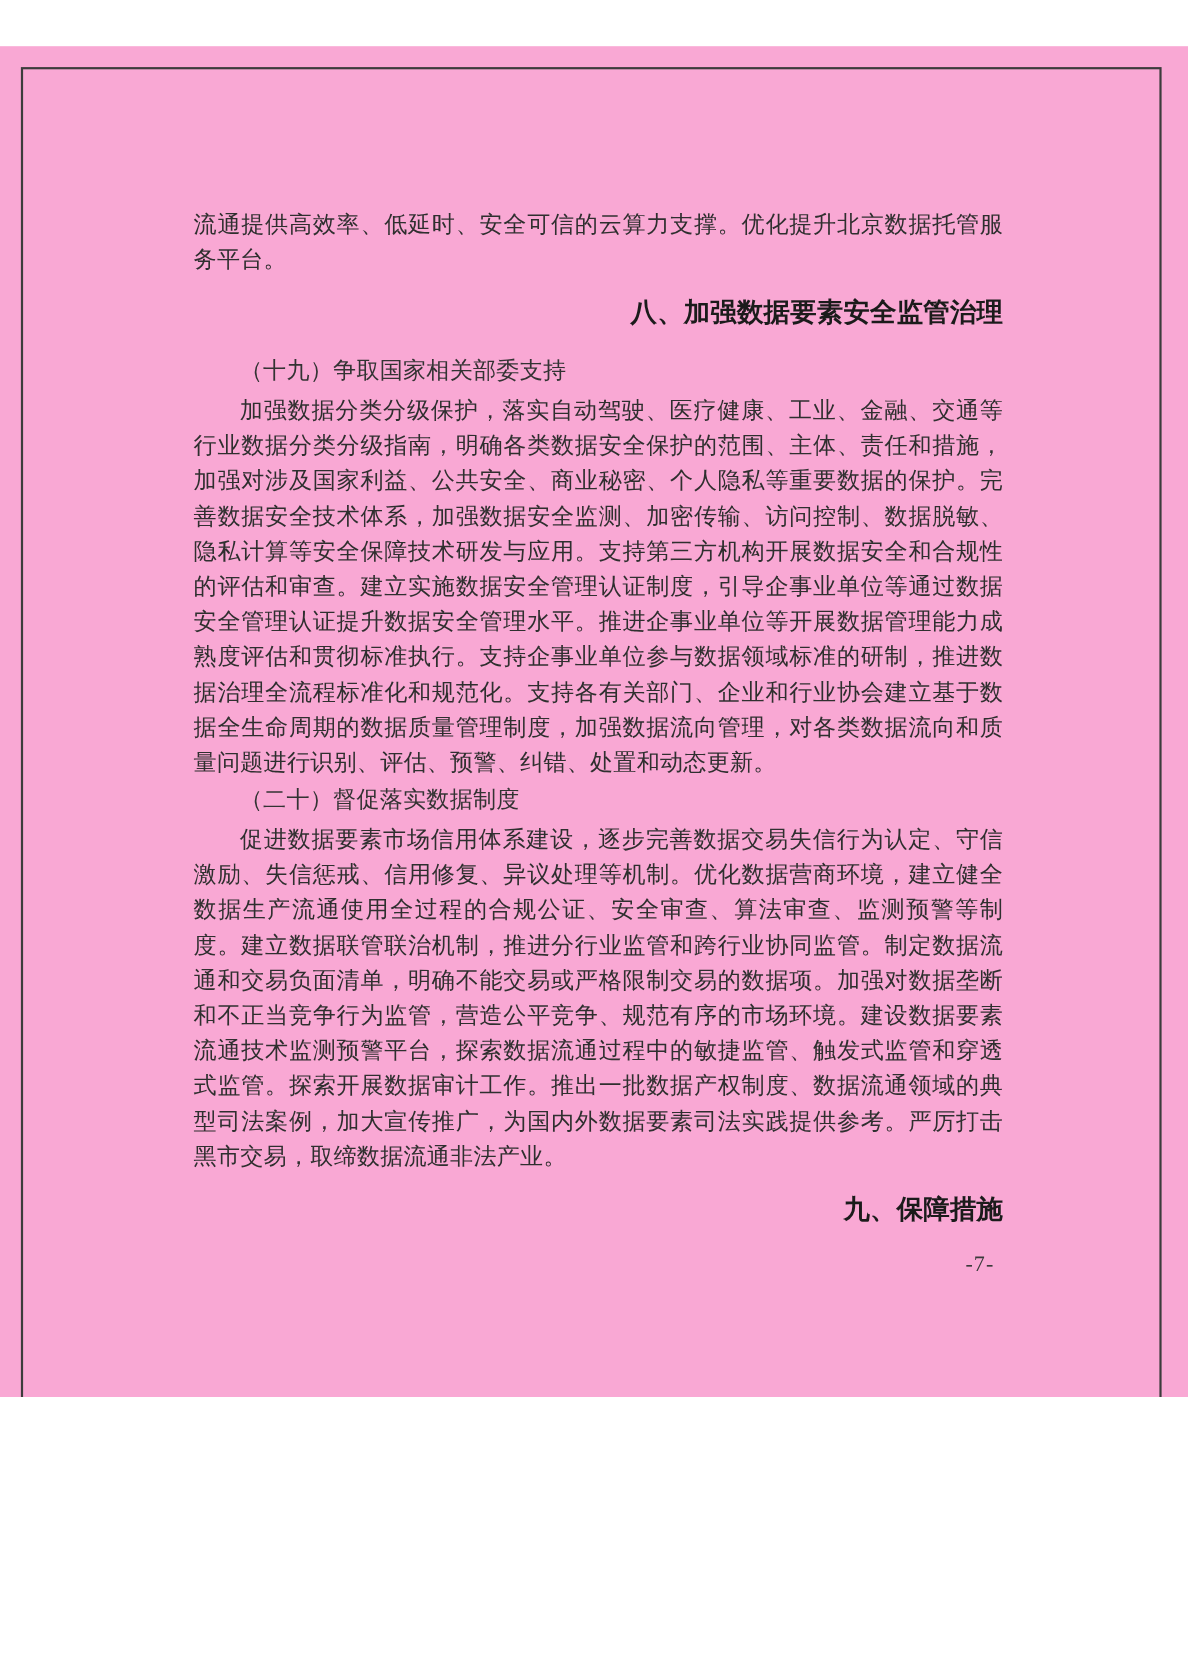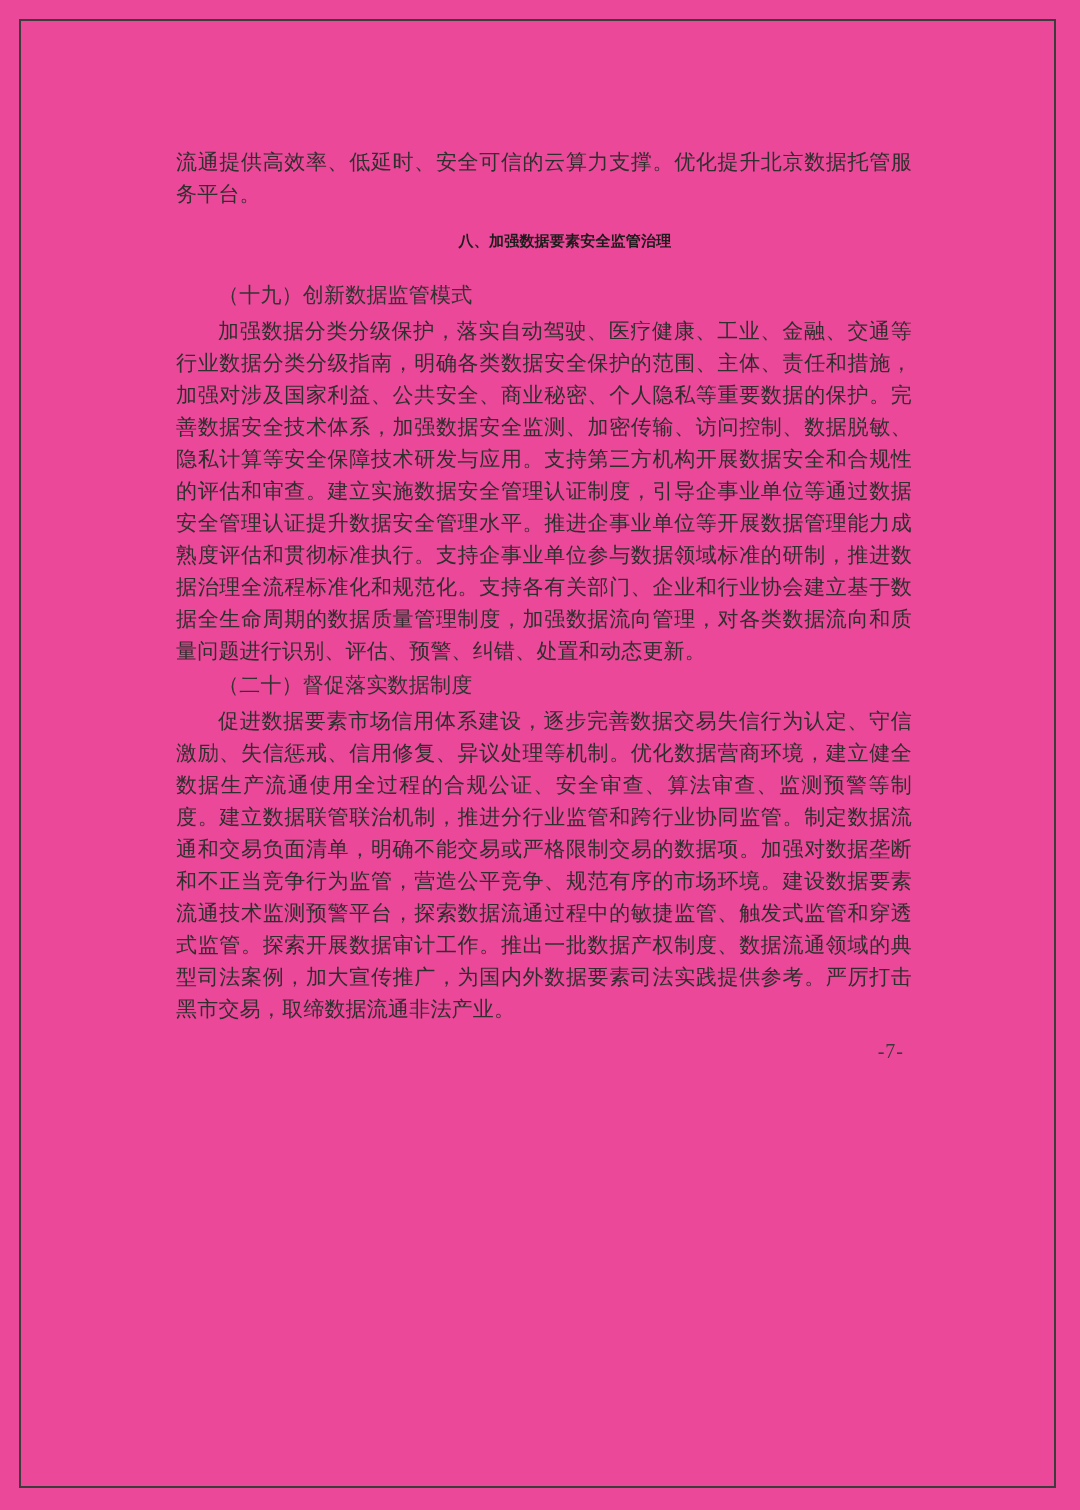--- a/index.html
+++ b/index.html
@@ -1,25 +1,26 @@
 <!DOCTYPE html>
 <html><head>
 <meta charset="utf-8">
 <title>Document</title>
 <style>
   html, body { margin: 0; padding: 0; background: #ffffff; }
 
   .page {
     position: relative;
     width: 1080px;
-    height: 1510px;
-    background: #ec4899;
+    height: 1228px;
+    background: #f9a8d4;
     font-family: "Liberation Serif", "DejaVu Serif", serif;
     color: #2f2f2f;
     overflow: hidden;
+    margin-top: 42px;
   }
 
   
   .frame {
     position: absolute;
     left: 19px;
     top: 19px;
     width: 1037px;
     height: 1469px;
     border: 2px solid #3c3c3c;
@@ -37,27 +38,27 @@
     text-align: justify;
     letter-spacing: 0.2px;
   }
 
   p { margin: 0; }
 
   .body { text-indent: 42px; }
   .body.no-indent { text-indent: 0; }
 
   h2.section-heading {
-    font-family: Liberation Mono, monospace;
+    font-family: Liberation Serif, serif;
     font-weight: 700;
-    font-size: 15px;
+    font-size: 24px;
     line-height: 32px;
     margin: 17px 0 20px 0;
     text-indent: 42px;
-    text-align: center;
+    text-align: right;
     color: #1b1b1b;
   }
 
   p.sub-heading {
     text-indent: 42px;
     margin: 2px 0 4px 0;
     text-align: left;
     color: #333333;
   }
 
@@ -76,26 +77,27 @@
 
 <div class="page">
   <div class="frame"></div>
 
   <div class="content">
 
     <p class="body no-indent">流通提供高效率、低延时、安全可信的云算力支撑。优化提升北京数据托管服务平台。</p>
 
     <h2 class="section-heading">八、加强数据要素安全监管治理</h2>
 
-    <p class="sub-heading">（十九）创新数据监管模式</p>
+    <p class="sub-heading">（十九）争取国家相关部委支持</p>
 
     <p class="body">加强数据分类分级保护，落实自动驾驶、医疗健康、工业、金融、交通等行业数据分类分级指南，明确各类数据安全保护的范围、主体、责任和措施，加强对涉及国家利益、公共安全、商业秘密、个人隐私等重要数据的保护。完善数据安全技术体系，加强数据安全监测、加密传输、访问控制、数据脱敏、隐私计算等安全保障技术研发与应用。支持第三方机构开展数据安全和合规性的评估和审查。建立实施数据安全管理认证制度，引导企事业单位等通过数据安全管理认证提升数据安全管理水平。推进企事业单位等开展数据管理能力成熟度评估和贯彻标准执行。支持企事业单位参与数据领域标准的研制，推进数据治理全流程标准化和规范化。支持各有关部门、企业和行业协会建立基于数据全生命周期的数据质量管理制度，加强数据流向管理，对各类数据流向和质量问题进行识别、评估、预警、纠错、处置和动态更新。</p>
 
     <p class="sub-heading">（二十）督促落实数据制度</p>
 
     <p class="body">促进数据要素市场信用体系建设，逐步完善数据交易失信行为认定、守信激励、失信惩戒、信用修复、异议处理等机制。优化数据营商环境，建立健全数据生产流通使用全过程的合规公证、安全审查、算法审查、监测预警等制度。建立数据联管联治机制，推进分行业监管和跨行业协同监管。制定数据流通和交易负面清单，明确不能交易或严格限制交易的数据项。加强对数据垄断和不正当竞争行为监管，营造公平竞争、规范有序的市场环境。建设数据要素流通技术监测预警平台，探索数据流通过程中的敏捷监管、触发式监管和穿透式监管。探索开展数据审计工作。推出一批数据产权制度、数据流通领域的典型司法案例，加大宣传推广，为国内外数据要素司法实践提供参考。严厉打击黑市交易，取缔数据流通非法产业。</p>
 
+    <h2 class="section-heading">九、保障措施</h2>
 
 
 
     <div class="page-number">-7-</div>
   </div>
 </div>
 
 </body></html>

